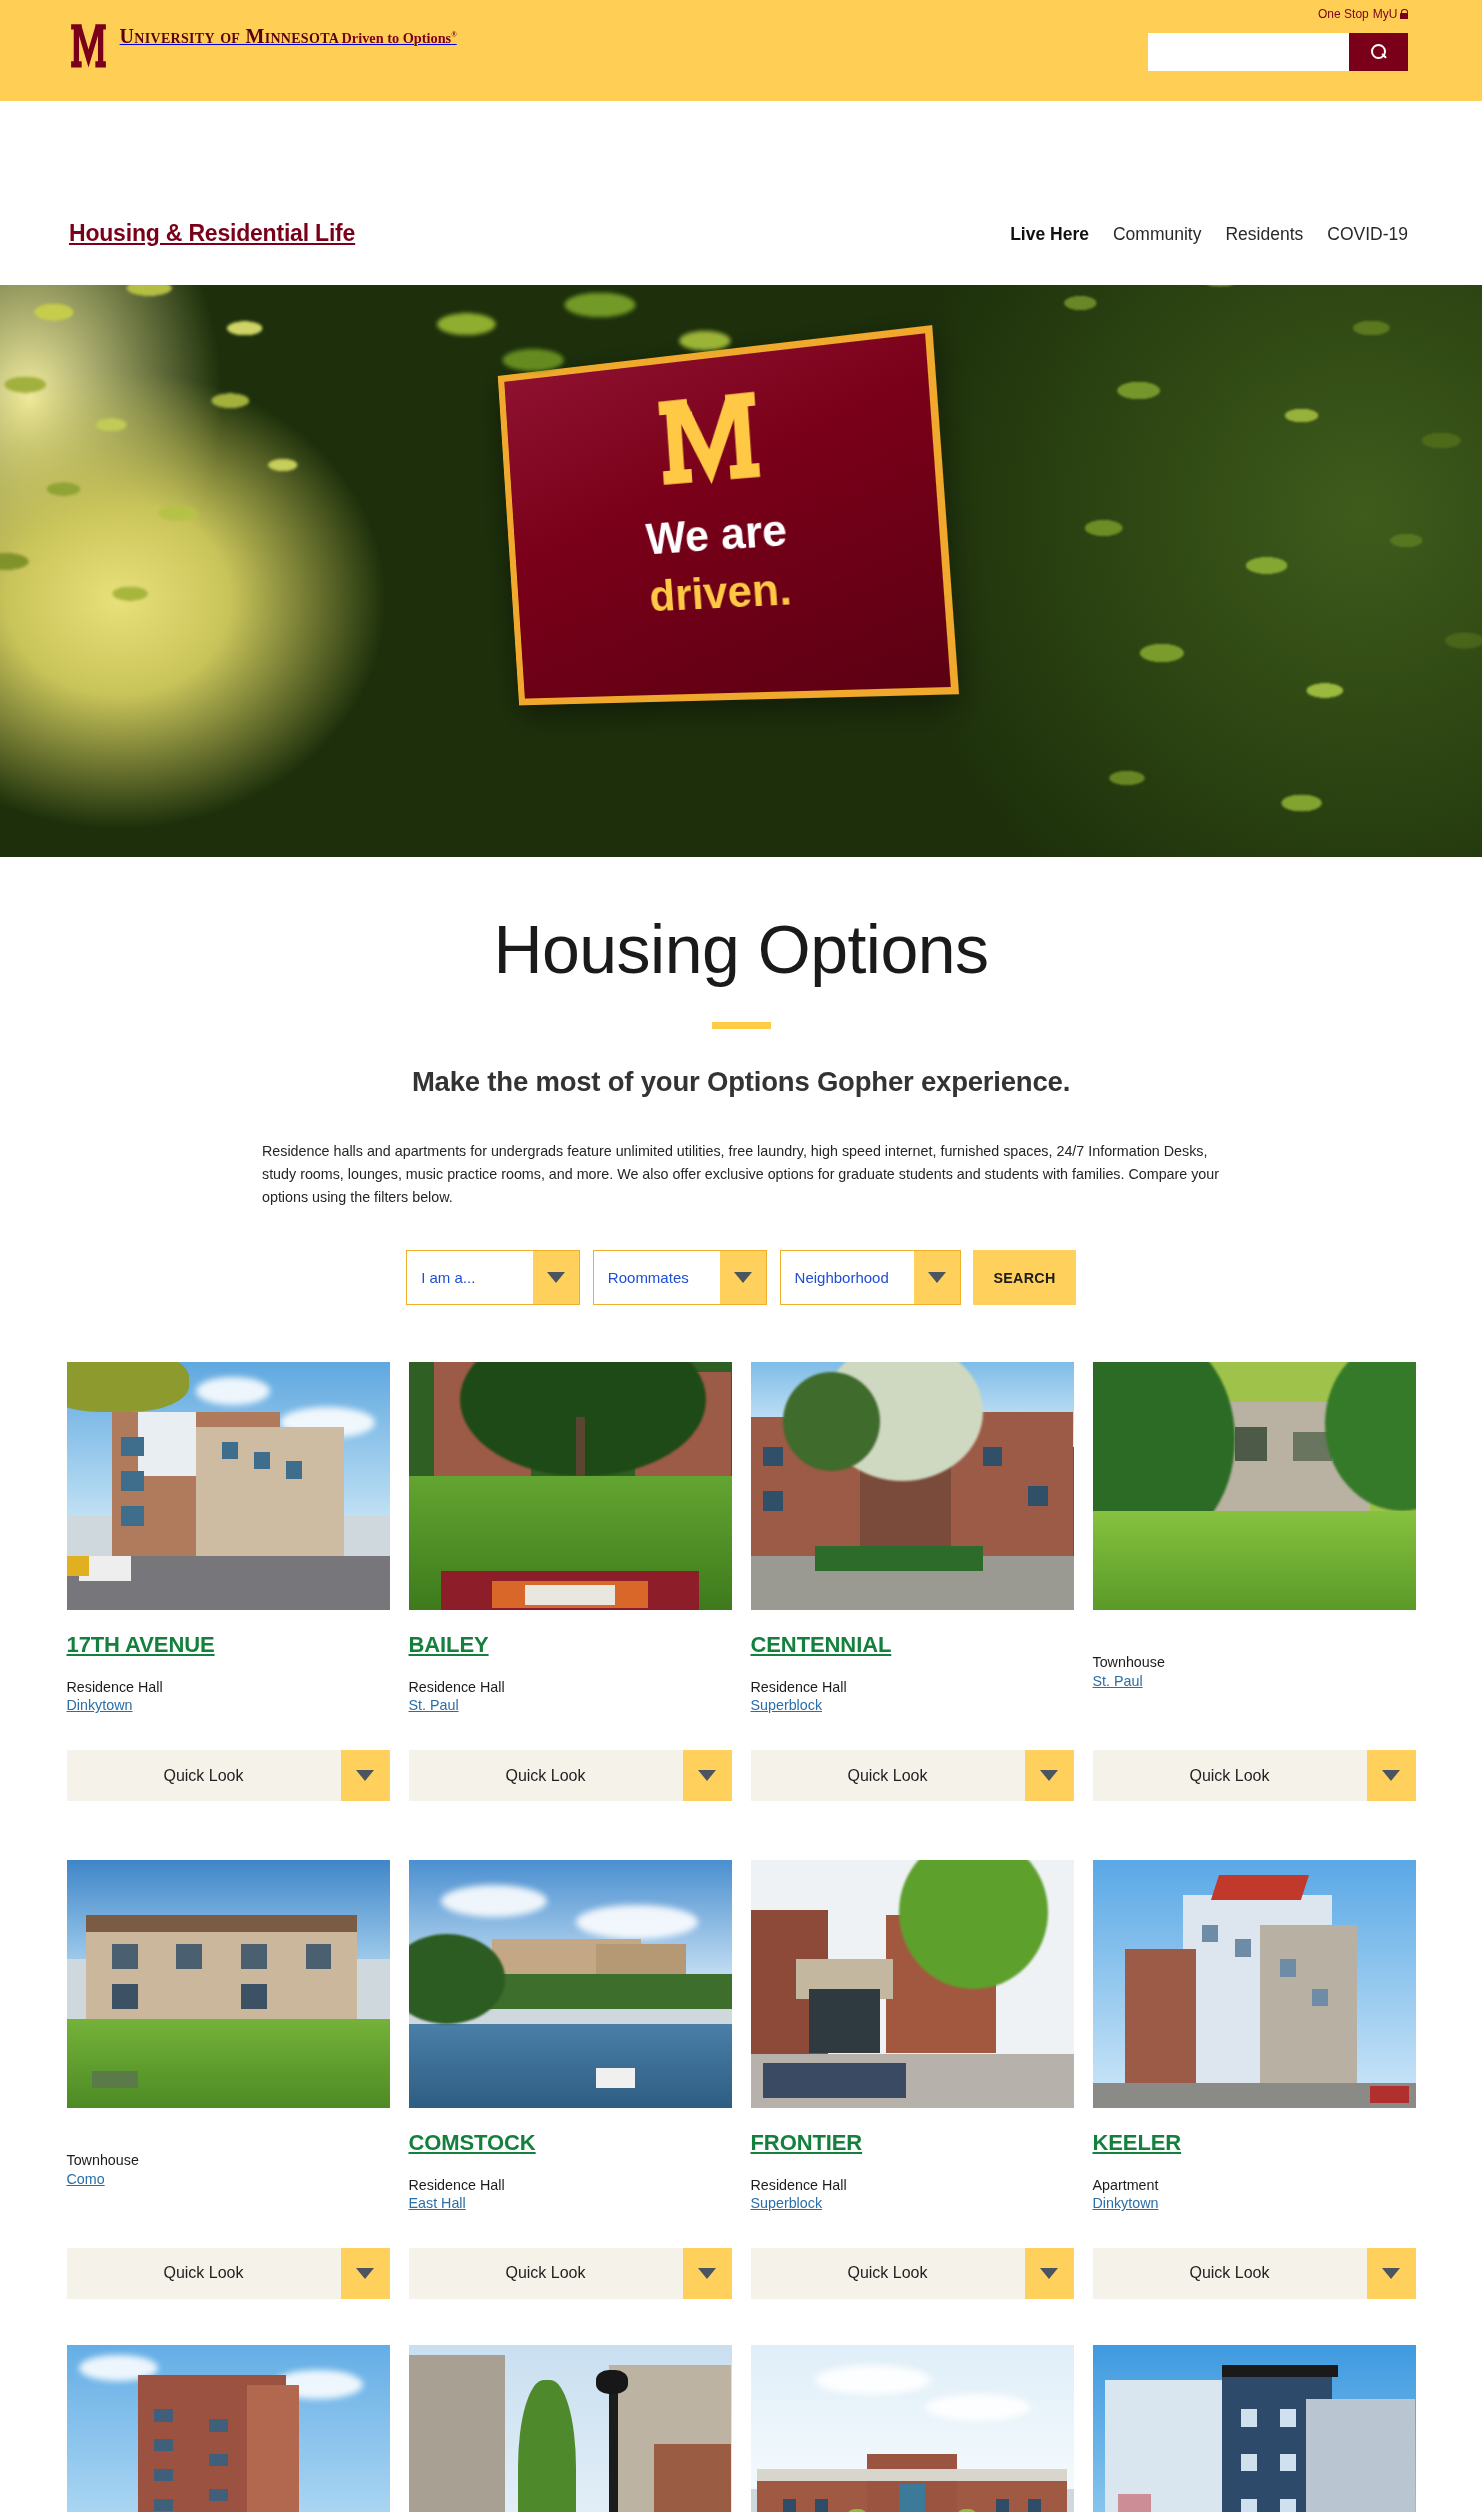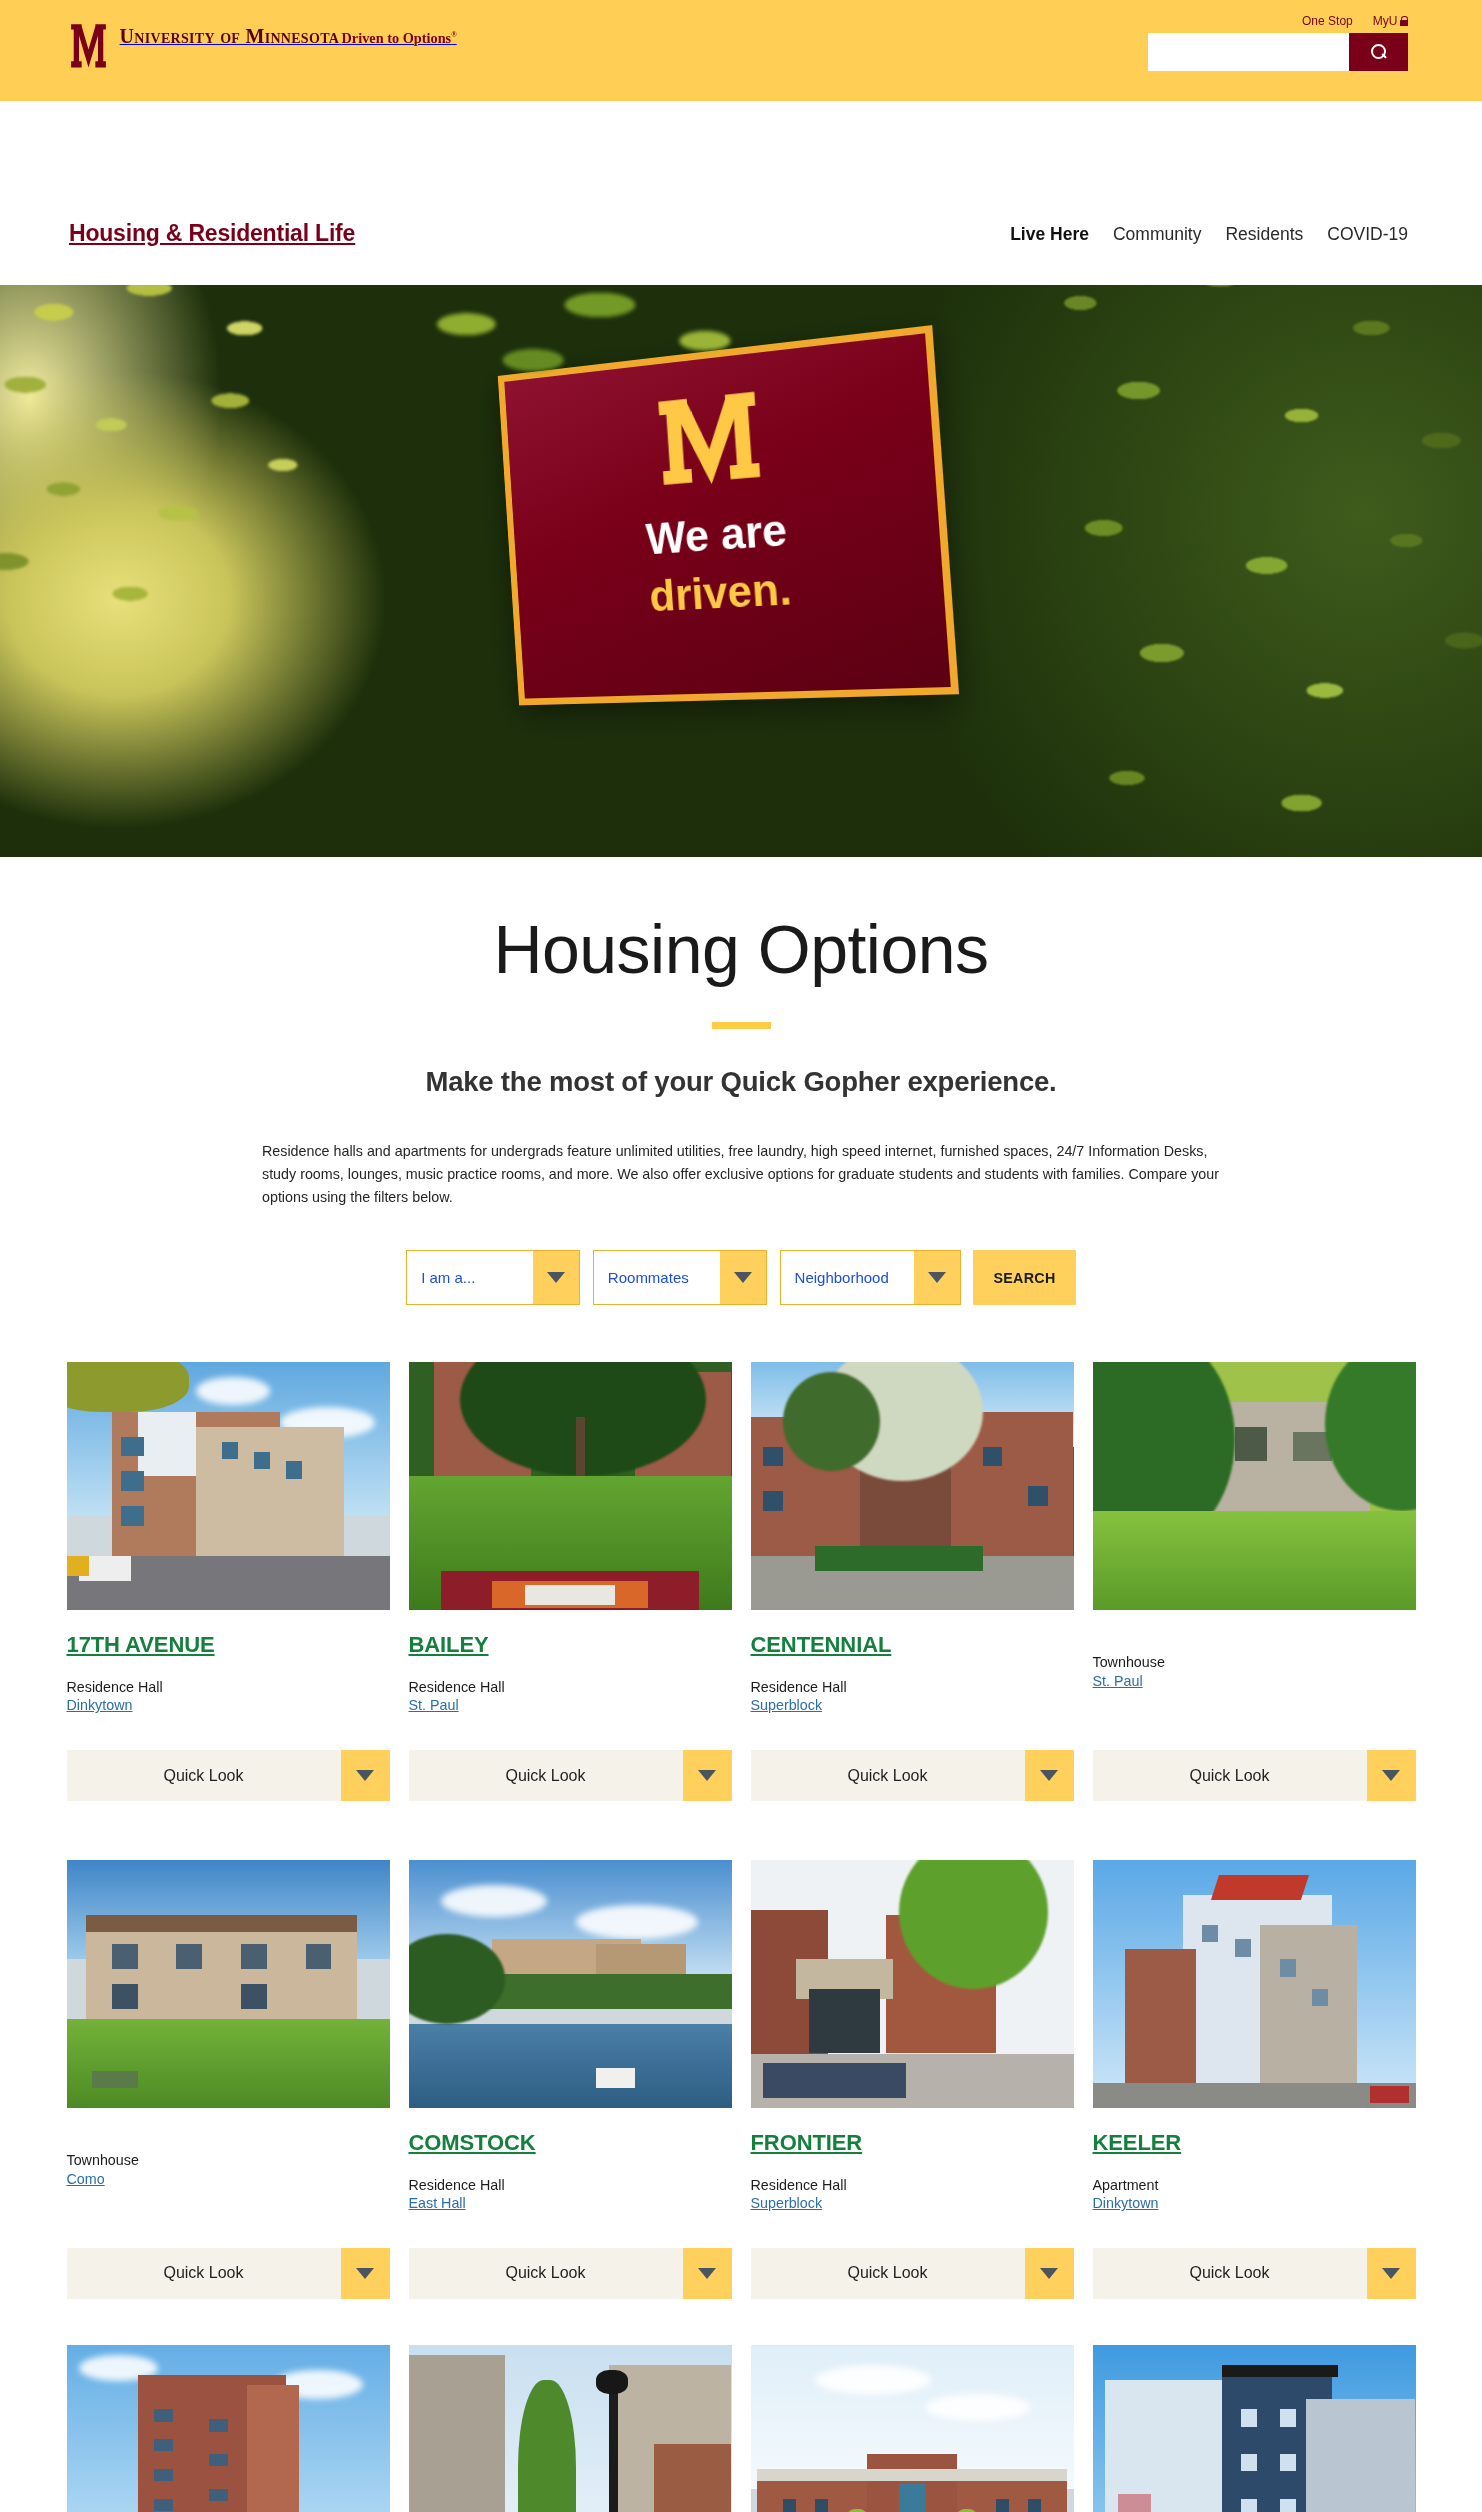--- a/index.html
+++ b/index.html
@@ -30,22 +30,22 @@
     font-weight:700; white-space:nowrap; line-height:1;
   }
   .umn-line2 {
     color:#7a0019; font-family:"Liberation Serif", serif;
     font-size:14.3px; font-weight:700; white-space:nowrap;
     margin-top:11.6px; line-height:1;
   }
   .umn-line2 sup { font-size:7.4px; vertical-align:super; }
 
   .umn-utility {
-    position:absolute; right:74px; top:14px;
-    display:flex; align-items:center; gap:20px;
+    position:absolute; right:74px; top:7px;
+    display:flex; align-items:center; gap:4px;
   }
   .umn-utility a {
     color:#7a0019; font-size:12px; text-decoration:none;
     display:flex; align-items:center; gap:2.1px; white-space:nowrap;
   }
   .lock-ico { width:8.5px; height:10px; display:inline-block; position:relative; }
   .lock-ico::before {
     content:""; position:absolute; left:1.6px; top:0; width:5.3px; height:4.8px;
     border:1.6px solid #7a0019; border-bottom:none; border-radius:3.2px 3.2px 0 0;
   }
@@ -355,21 +355,21 @@
       <div class="we-are">We are</div>
       <div class="driven">driven.</div>
     </div>
 
     <div class="hero-blur-top"></div>
   </div>
 </div>
 
 <h1 class="page-title">Housing Options</h1>
 <div class="gold-rule"></div>
-<h2 class="page-subtitle">Make the most of your Quick Gopher experience.</h2>
+<h2 class="page-subtitle">Make the most of your Options Gopher experience.</h2>
 <p class="page-intro">Residence halls and apartments for undergrads feature unlimited utilities, free laundry, high speed internet, furnished spaces, 24/7 Information Desks, study rooms, lounges, music practice rooms, and more. We also offer exclusive options for graduate students and students with families. Compare your options using the filters below.</p>
 
 <div class="filter-bar">
 
   <div class="filter-select w1">
     <span class="fs-label">I am a...</span>
     <span class="fs-arrow">
         <span class="chev"></span>
       </span>
   </div>

